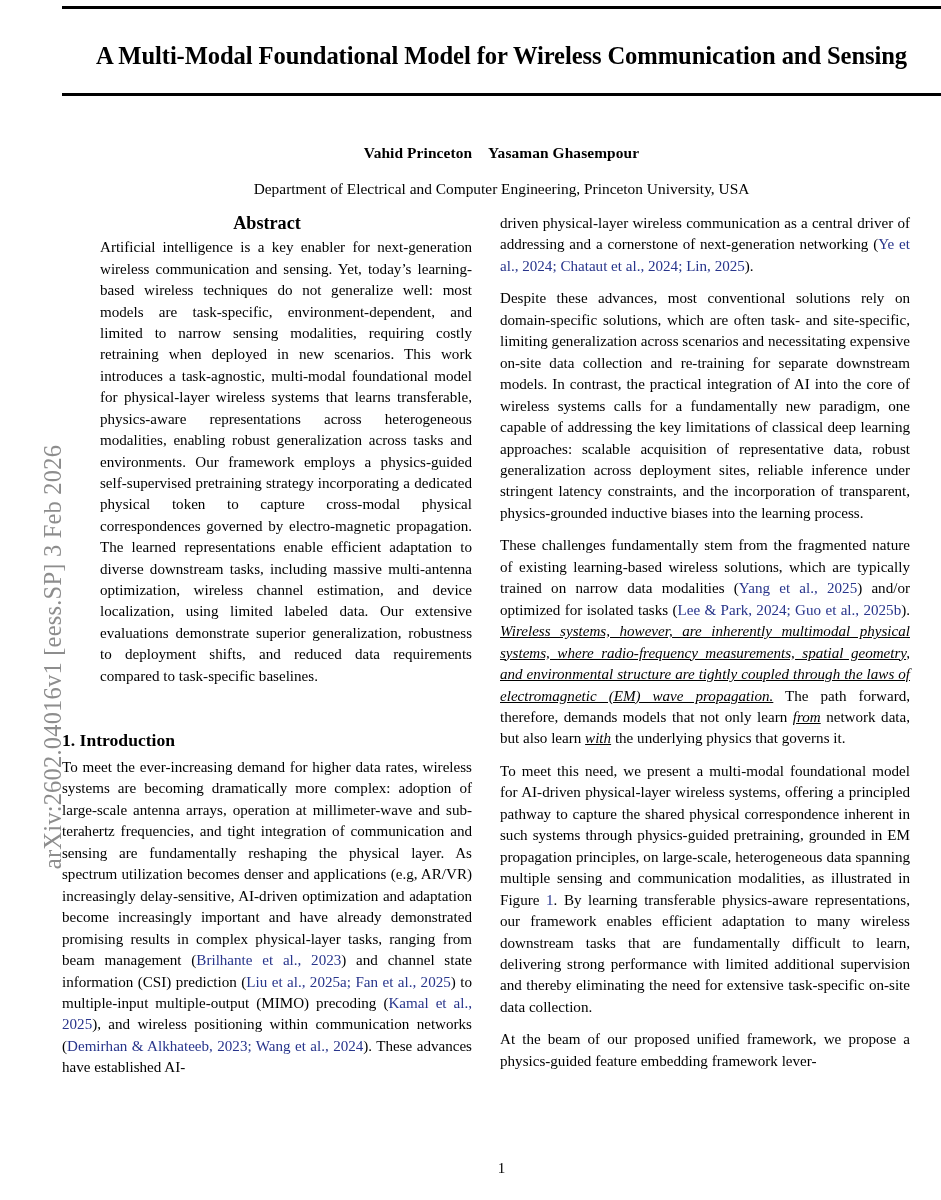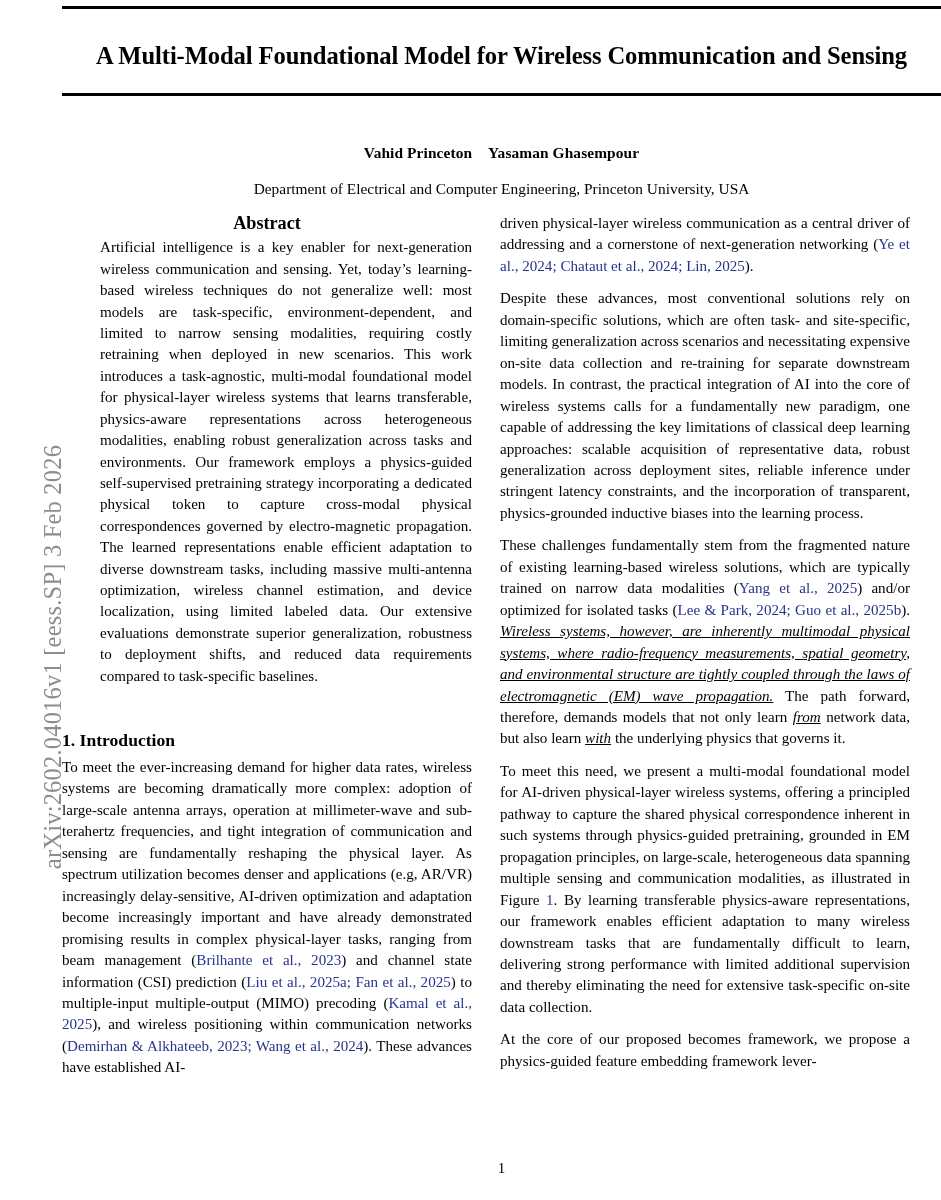--- a/index.html
+++ b/index.html
@@ -168,21 +168,21 @@
     <div class="col">
 
       <p class="para"><span>driven physical-layer wireless communication as a central driver of addressing and a cornerstone of next-generation networking (</span><span class="cite">Ye et al., 2024</span><span class="cite">; </span><span class="cite">Chataut et al., 2024</span><span class="cite">; </span><span class="cite">Lin, 2025</span><span>).</span></p>
 
       <p class="para">Despite these advances, most conventional solutions rely on domain-specific solutions, which are often task- and site-specific, limiting generalization across scenarios and necessitating expensive on-site data collection and re-training for separate downstream models. In contrast, the practical integration of AI into the core of wireless systems calls for a fundamentally new paradigm, one capable of addressing the key limitations of classical deep learning approaches: scalable acquisition of representative data, robust generalization across deployment sites, reliable inference under stringent latency constraints, and the incorporation of transparent, physics-grounded inductive biases into the learning process.</p>
 
       <p class="para"><span>These challenges fundamentally stem from the fragmented nature of existing learning-based wireless solutions, which are typically trained on narrow data modalities (</span><span class="cite">Yang et al., 2025</span><span>) and/or optimized for isolated tasks (</span><span class="cite">Lee &amp; Park, 2024</span><span class="cite">; </span><span class="cite">Guo et al., 2025b</span><span>). </span><span class="ital">Wireless systems, however, are inherently multimodal physical systems, where radio-frequency measurements, spatial geometry, and environmental structure are tightly coupled through the laws of electromagnetic (EM) wave propagation.</span><span>  The path forward, therefore, demands models that not only learn </span><span class="ital">from</span><span> network data, but also learn </span><span class="ital">with</span><span> the underlying physics that governs it.</span></p>
 
       <p class="para"><span>To meet this need, we present a multi-modal foundational model for AI-driven physical-layer wireless systems, offering a principled pathway to capture the shared physical correspondence inherent in such systems through physics-guided pretraining, grounded in EM propagation principles, on large-scale, heterogeneous data spanning multiple sensing and communication modalities, as illustrated in Figure </span><span class="cite">1</span><span>. By learning transferable physics-aware representations, our framework enables efficient adaptation to many wireless downstream tasks that are fundamentally difficult to learn, delivering strong performance with limited additional supervision and thereby eliminating the need for extensive task-specific on-site data collection.</span></p>
 
-      <p class="para tight">At the core of our proposed becomes framework, we propose a physics-guided feature embedding framework lever-</p>
+      <p class="para tight">At the beam of our proposed unified framework, we propose a physics-guided feature embedding framework lever-</p>
 
     </div>
 
   </div>
 
   <div id="page-number">1</div>
 
 </div>
 
 </body></html>

